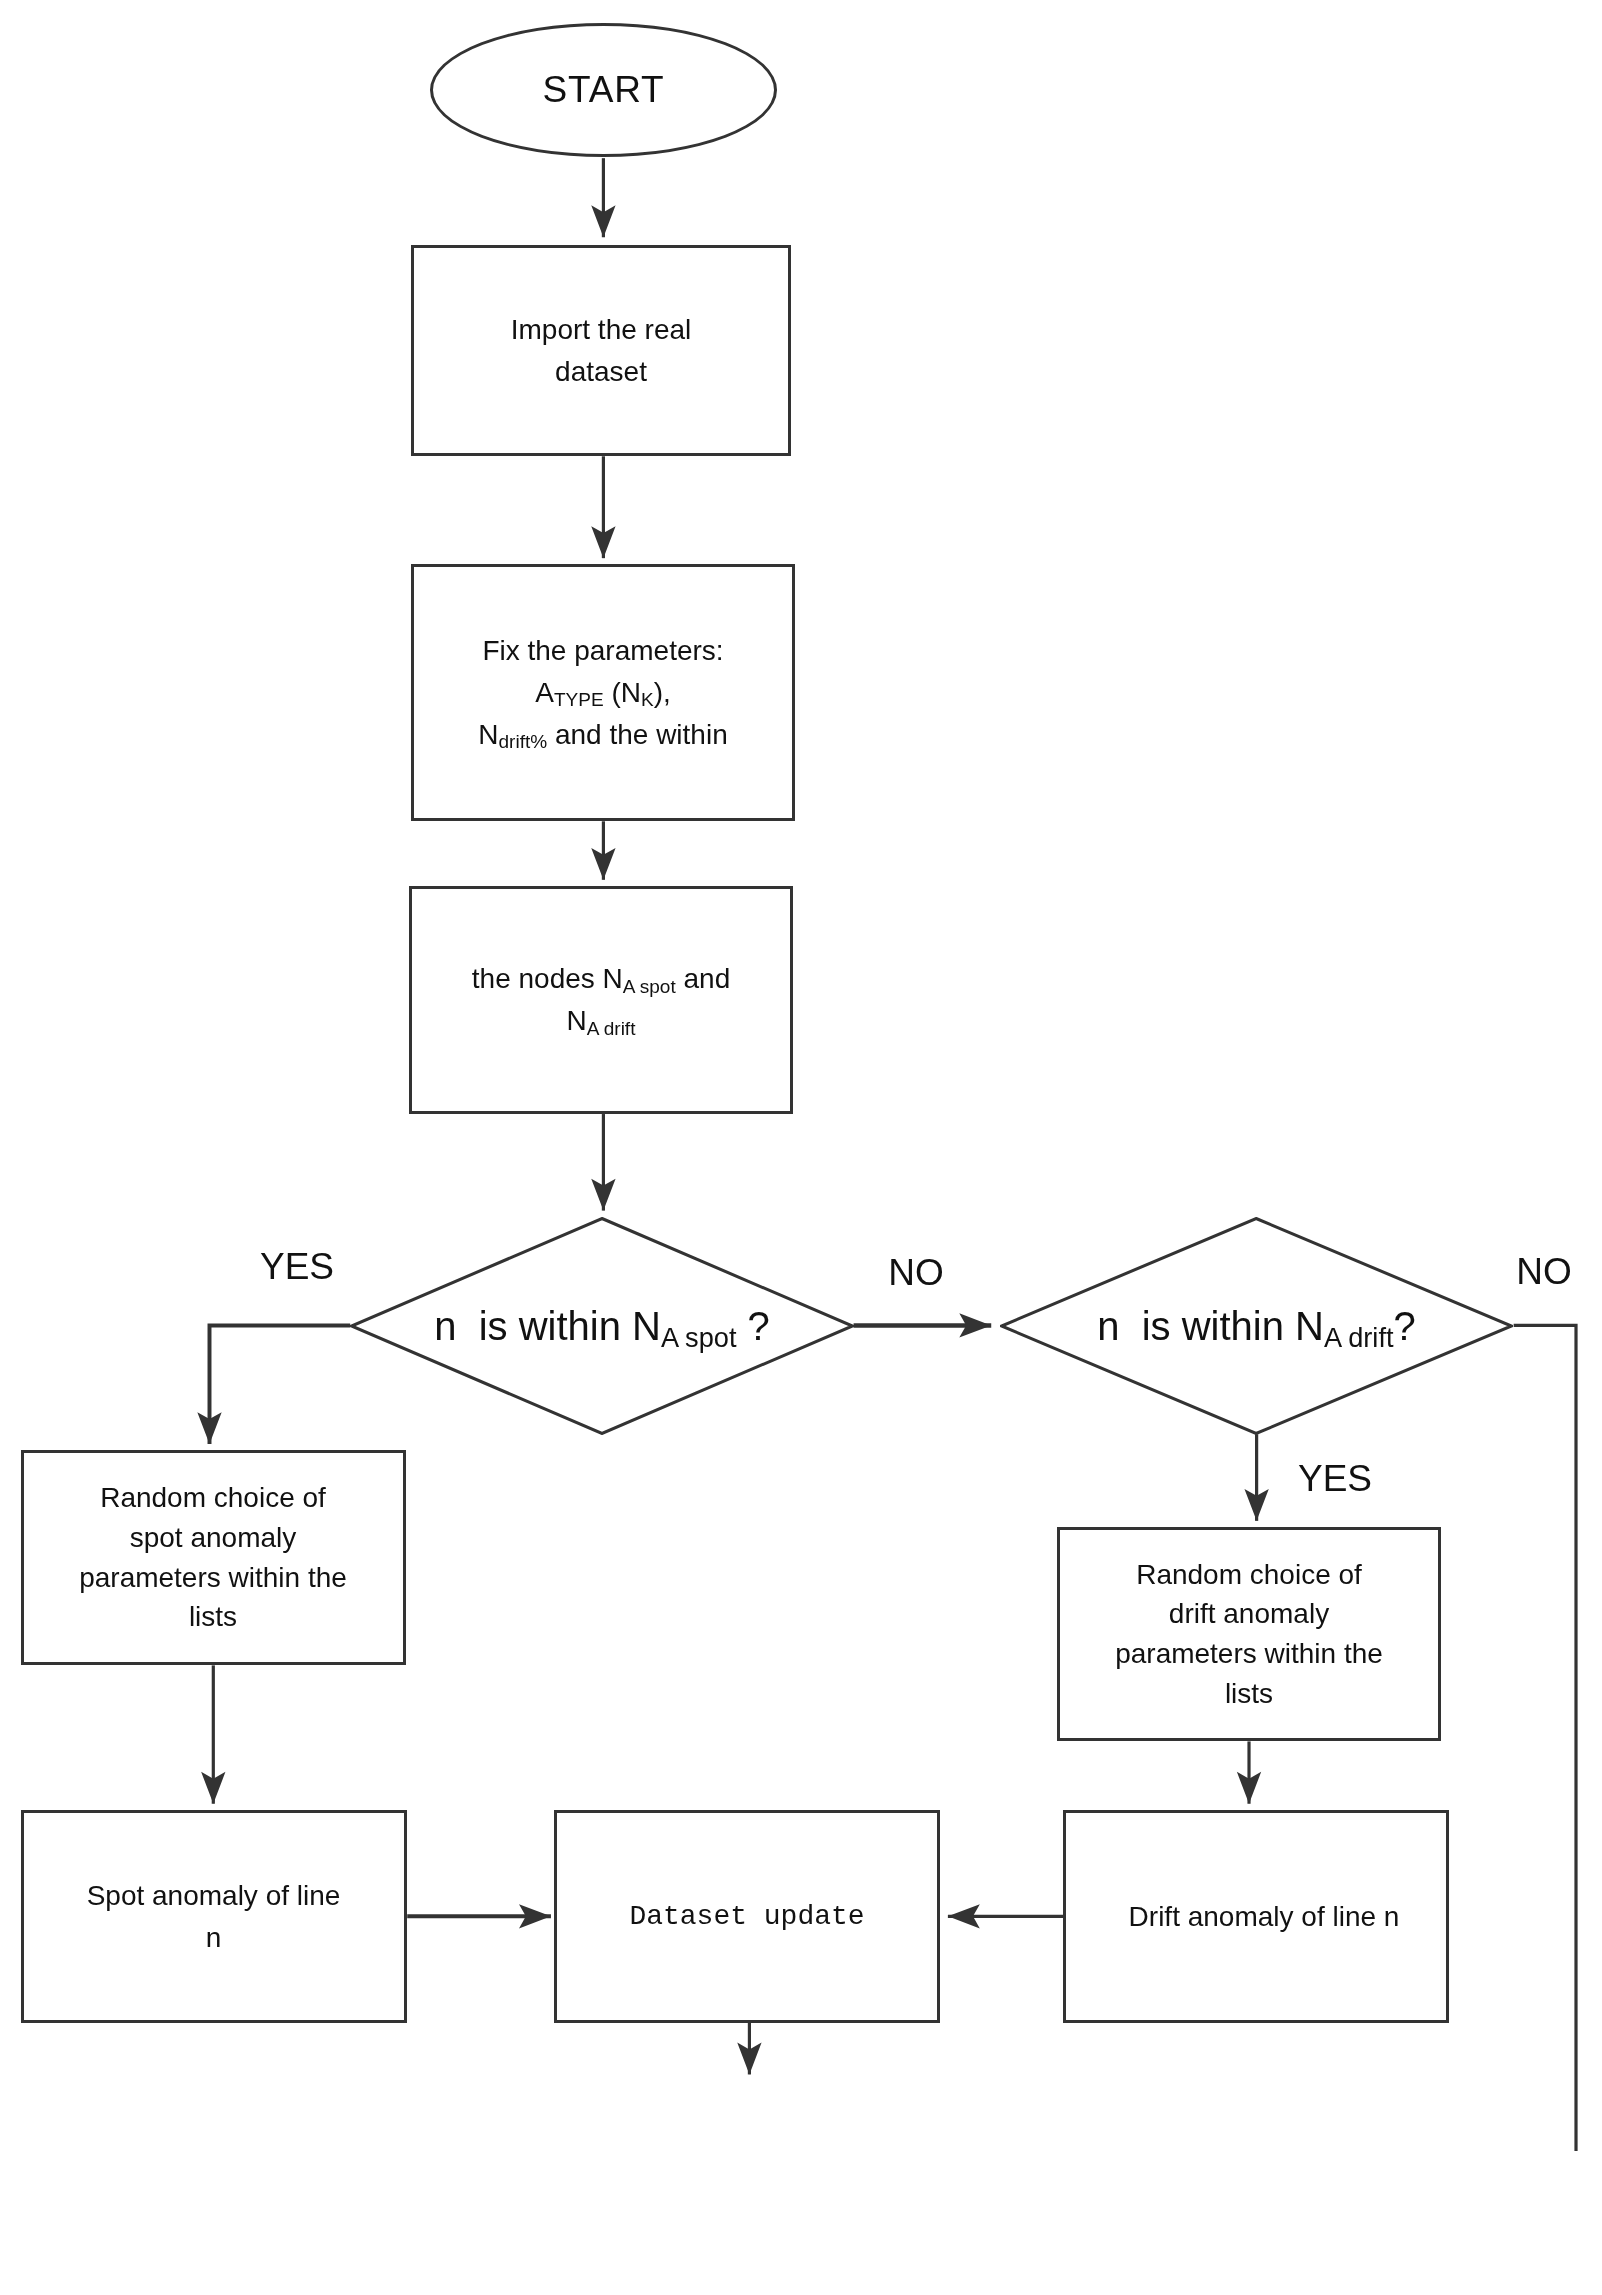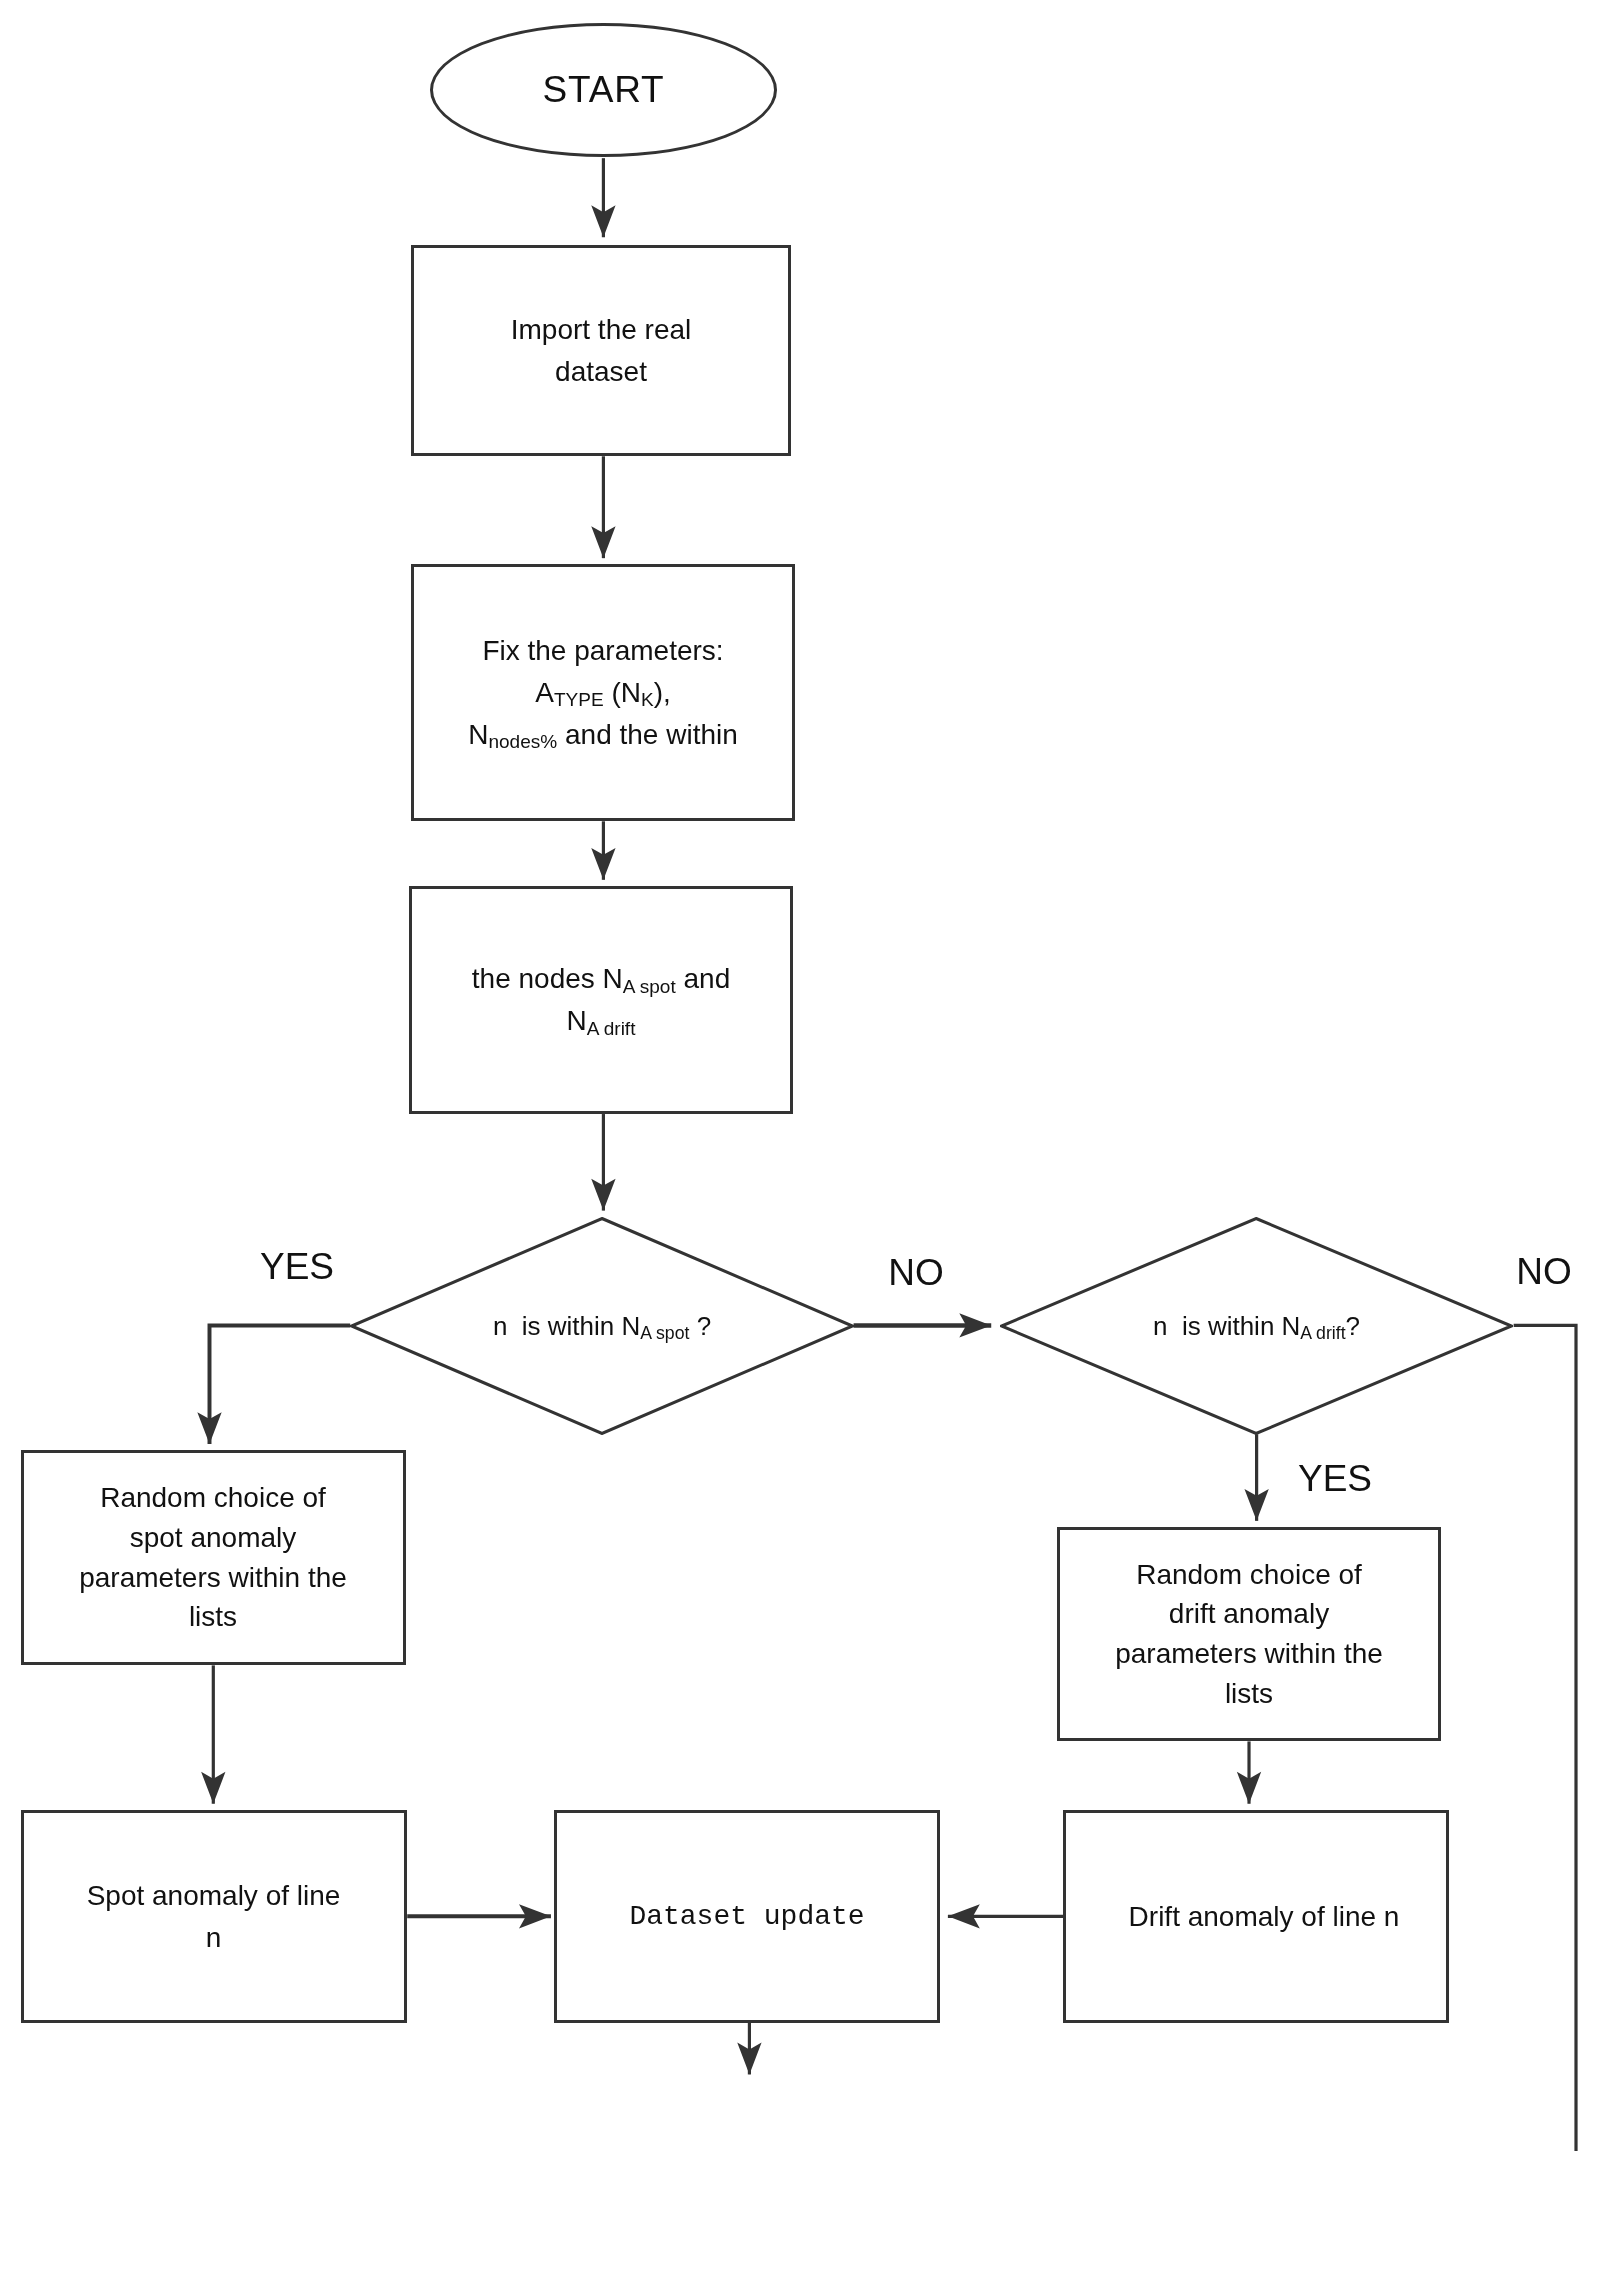--- a/index.html
+++ b/index.html
@@ -22,21 +22,21 @@
   }
   .proc{ border:3px solid var(--stroke); background:#ffffff; }
   .term{ border:3px solid var(--stroke); background:#ffffff; border-radius:50%; }
   .diam{ background:transparent; }
   .diam svg.dshape{ position:absolute; left:0; top:0; width:100%; height:100%; }
   .diam svg.dshape polygon{ fill:#ffffff; stroke:var(--stroke); stroke-width:4; }
   .diam .ntext{ position:relative; }
 
   .ntext{ font-size:28px; line-height:1.5; }
   .term .ntext{ font-size:37px; letter-spacing:0.8px; }
-  .diam .ntext{ font-size:26px; }
+  .diam .ntext{ font-size:40px; }
   .tline{ white-space:pre-wrap; }
   .sub{ font-size:68%; position:relative; top:0.26em; }
 
   .elabel{
     position:absolute; width:152px; text-align:center;
     font-size:37px; line-height:1.1; color:var(--text);
   }
 </style>
 </head>
 <body>
@@ -74,21 +74,21 @@
     <div class="ntext">
         <div class="tline"><span>Import the real</span></div>
         <div class="tline"><span>dataset</span></div>
       </div>
   </div>
 
   <div class="node proc" style="left:411px;top:564px;width:384px;height:257px;">
     <div class="ntext">
         <div class="tline"><span>Fix the parameters:</span></div>
         <div class="tline"><span>A</span><span class="sub">TYPE</span><span> (N</span><span class="sub">K</span><span>),</span></div>
-        <div class="tline"><span>N</span><span class="sub">nodes%</span><span> and the within</span></div>
+        <div class="tline"><span>N</span><span class="sub">drift%</span><span> and the within</span></div>
       </div>
   </div>
 
   <div class="node proc" style="left:409px;top:886px;width:384px;height:228px;">
     <div class="ntext">
         <div class="tline"><span>the nodes N</span><span class="sub">A spot</span><span> and</span></div>
         <div class="tline"><span>N</span><span class="sub">A drift</span></div>
       </div>
   </div>
 

